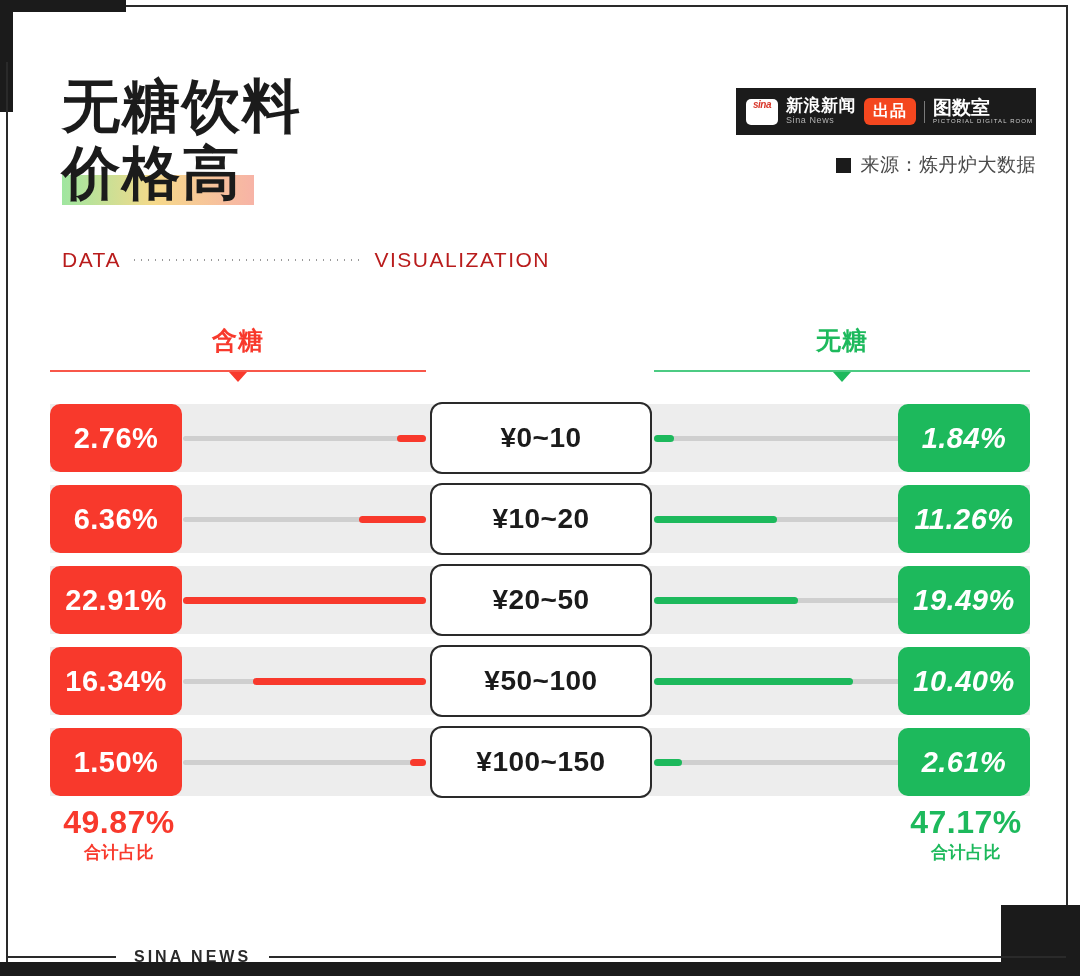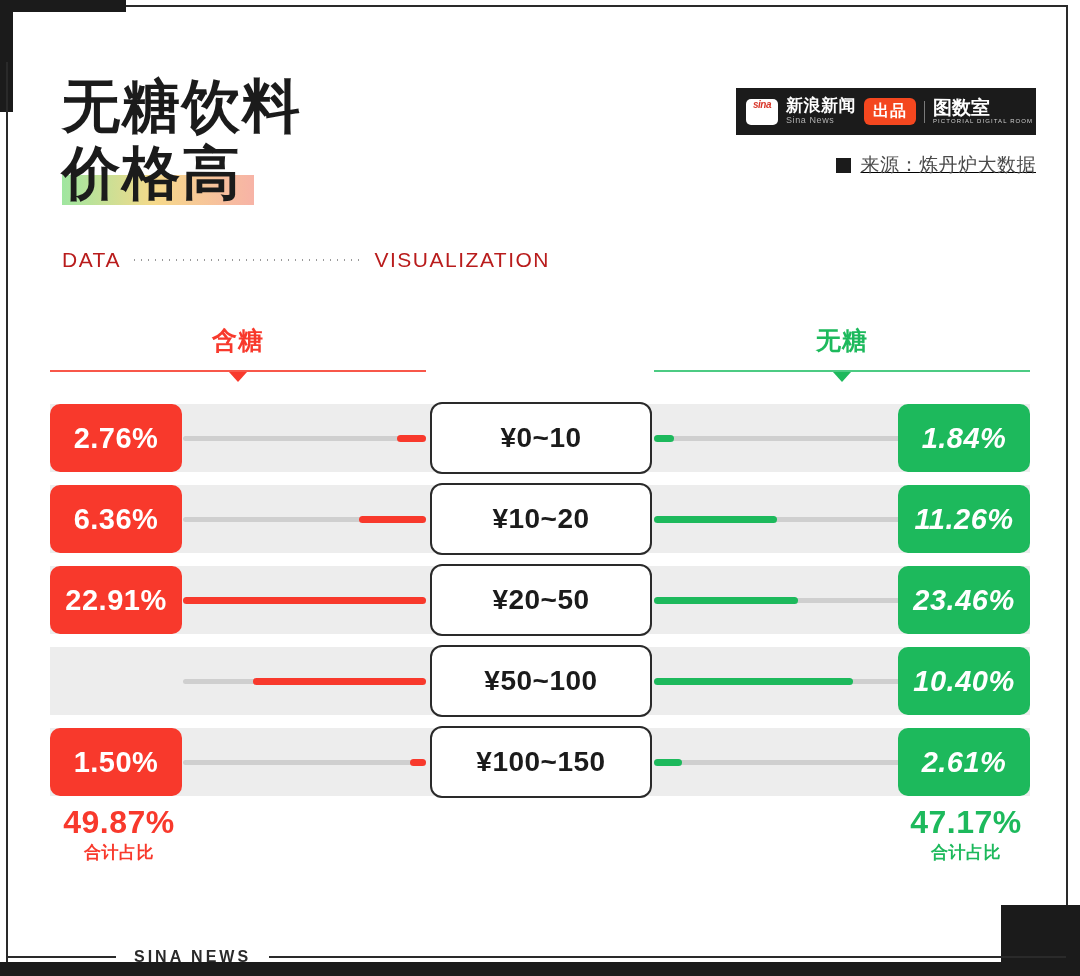--- a/index.html
+++ b/index.html
@@ -188,21 +188,20 @@
   }
 
   .source-row {
     position: absolute;
     left: 736px; top: 152px;
     width: 300px;
     display: flex;
     align-items: center;
     justify-content: flex-end;
     gap: 10px;
-    text-decoration: underline;
   }
   .source-square {
     width: 15px; height: 15px;
     background: #1b1b1b;
     flex: none;
   }
   .source-text {
     font-size: 19px;
     color: #4a4a4a;
     letter-spacing: 0.5px;
@@ -449,29 +448,30 @@
       </div>
       <div class="row">
         <div class="track-band left"></div>
         <div class="track-band right"></div>
         <div class="baseline left"></div>
         <div class="baseline right"></div>
         <div class="bar left" style="width:243px"></div>
         <div class="bar right" style="width:144.36927106067222px"></div>
         <div class="pct-badge left">22.91%</div>
         <div class="price-box">¥20~50</div>
-        <div class="pct-badge right">23.46%</div>
+        <div class="pct-badge right">19.49%</div>
       </div>
       <div class="row">
         <div class="track-band left"></div>
         <div class="track-band right"></div>
         <div class="baseline left"></div>
         <div class="baseline right"></div>
         <div class="bar left" style="width:173.31383675250981px"></div>
         <div class="bar right" style="width:198.93059799214316px"></div>
+        <div class="pct-badge left">16.34%</div>
         <div class="price-box">¥50~100</div>
         <div class="pct-badge right">10.40%</div>
       </div>
       <div class="row">
         <div class="track-band left"></div>
         <div class="track-band right"></div>
         <div class="baseline left"></div>
         <div class="baseline right"></div>
         <div class="bar left" style="width:15.910082933216938px"></div>
         <div class="bar right" style="width:28.481012658227847px"></div>

